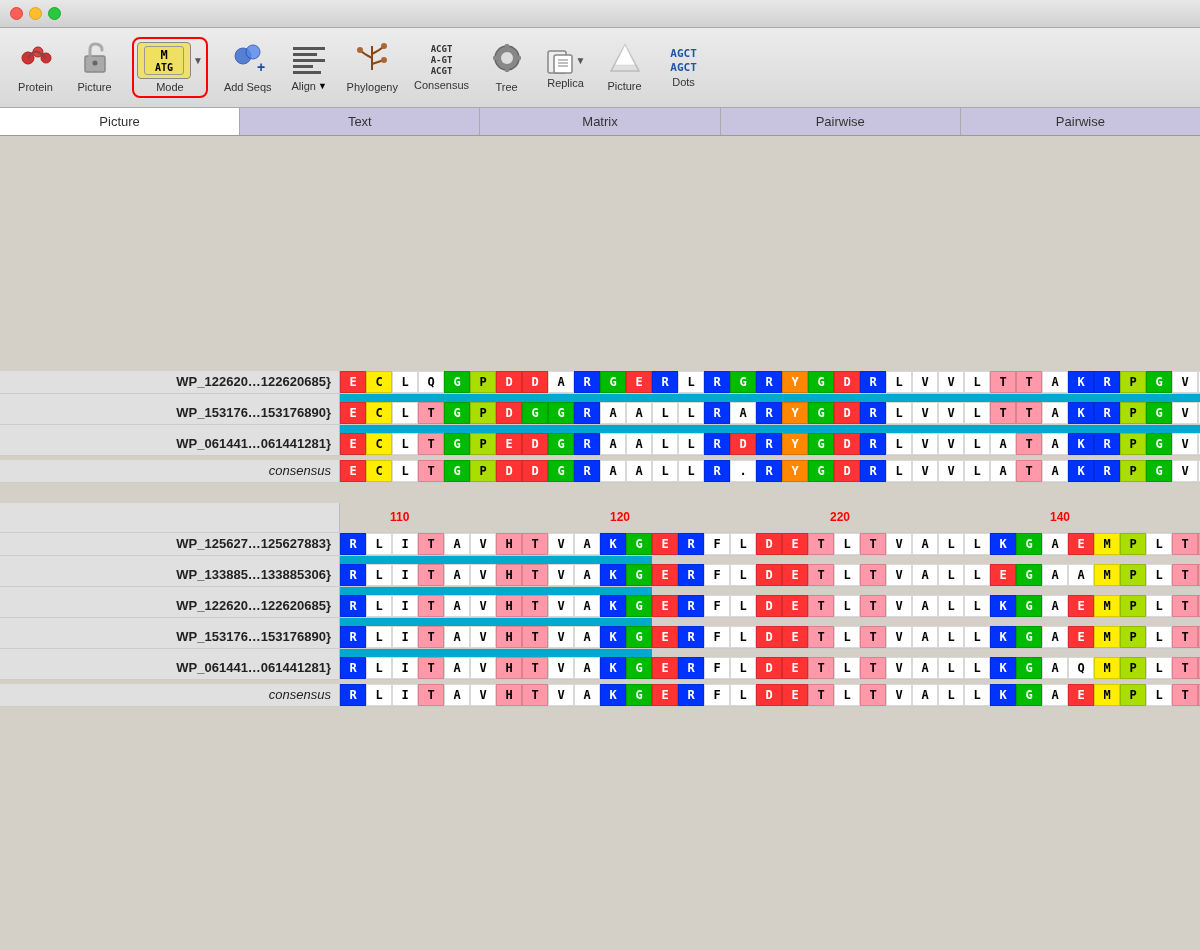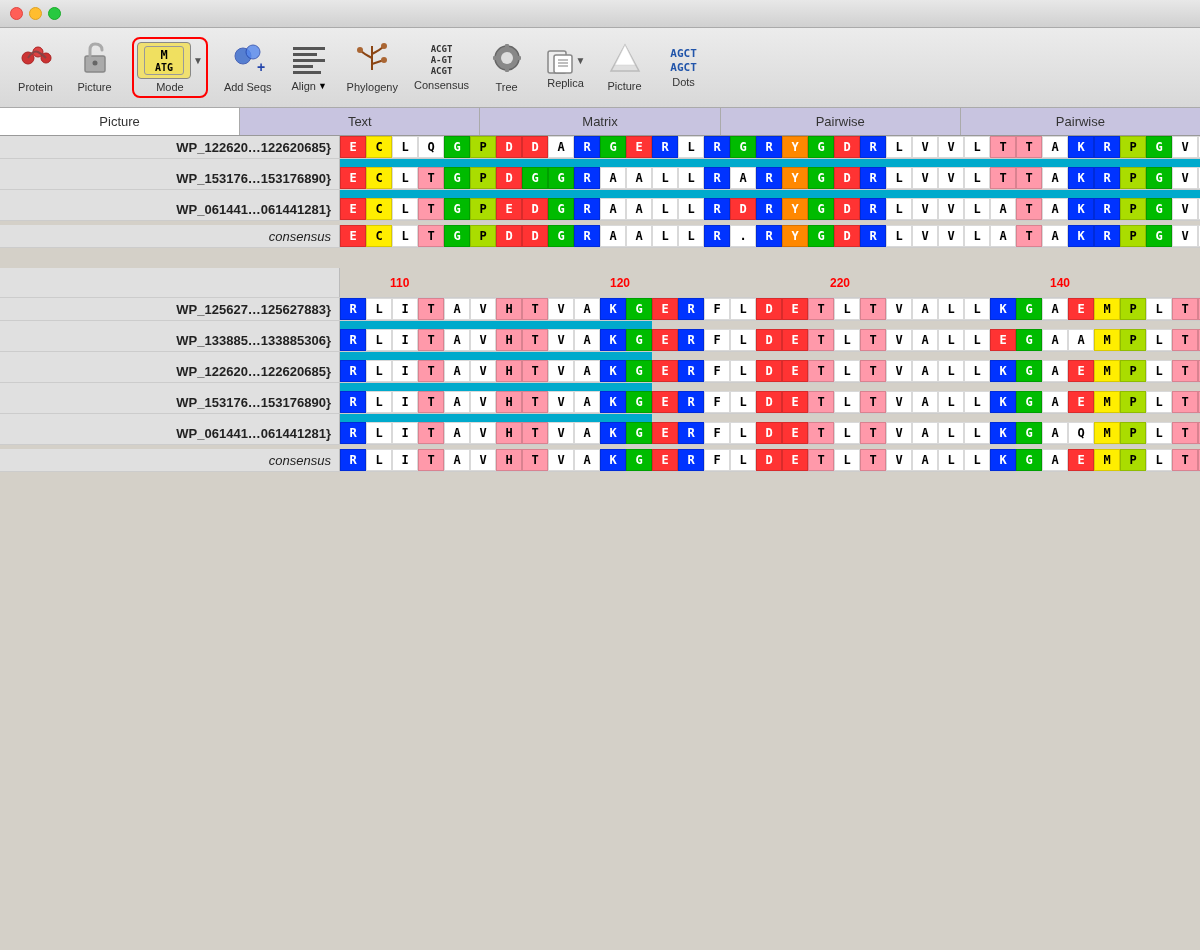--- a/index.html
+++ b/index.html
@@ -154,21 +154,21 @@
       height: 100%;
     }
     .ruler-num {
       position: absolute;
       font-size: 12px;
       color: red;
       font-weight: bold;
     }
     
     
-    .seq-area { overflow-y: auto; }
+    .seq-area { overflow-y: auto; justify-content: center; }
     .hl-name-space {
       width: 340px;
       min-width: 340px;
       background: #e0e0e0;
       border-right: 1px solid #bbb;
     }
     
     .consensus-icon-area {
       display: flex;
       flex-direction: column;

